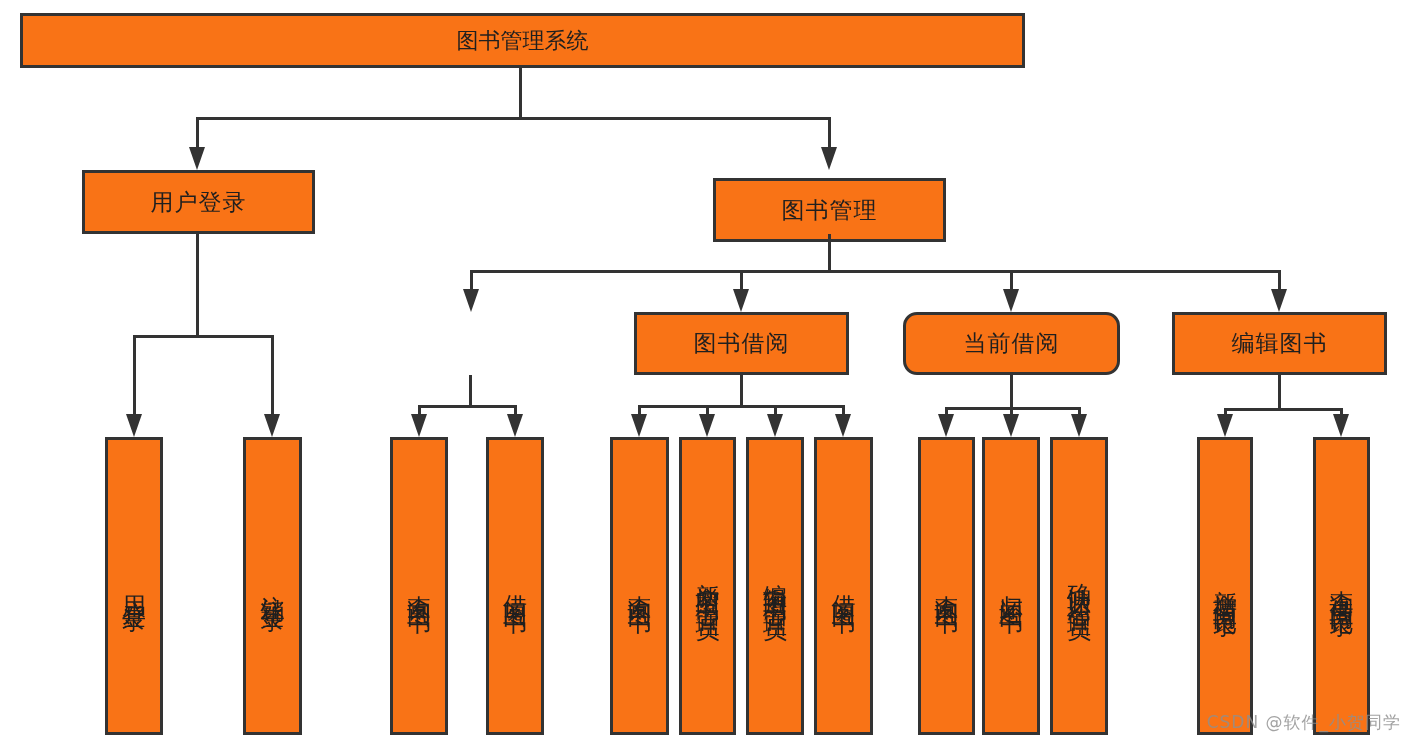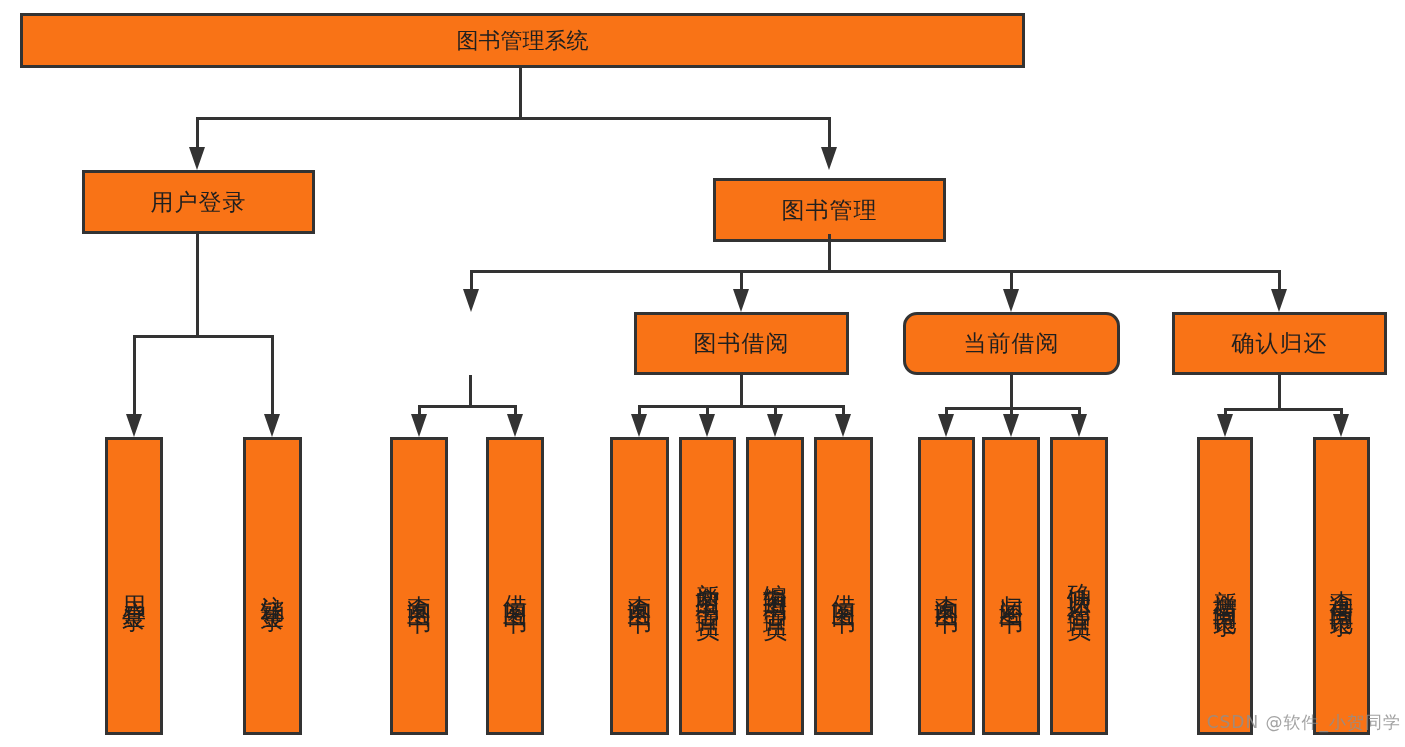--- a/index.html
+++ b/index.html
@@ -84,21 +84,21 @@
   <div class="vl" style="left:740px; top:270px; height:22px;"></div>
   <div class="vl" style="left:1010px; top:270px; height:22px;"></div>
   <div class="vl" style="left:1278px; top:270px; height:22px;"></div>
   <div class="arrow" style="left:463px; top:289px;"></div>
   <div class="arrow" style="left:733px; top:289px;"></div>
   <div class="arrow" style="left:1003px; top:289px;"></div>
   <div class="arrow" style="left:1271px; top:289px;"></div>
 
   <div class="box h-box" style="left:634px; top:312px; width:215px; height:63px;">图书借阅</div>
   <div class="box h-box" style="left:903px; top:312px; width:217px; height:63px;border-radius:14px;">当前借阅</div>
-  <div class="box h-box" style="left:1172px; top:312px; width:215px; height:63px;">确认归还</div>
+  <div class="box h-box" style="left:1172px; top:312px; width:215px; height:63px;">编辑图书</div>
 
   <div class="vl" style="left:469px; top:375px; height:32px;"></div>
   <div class="hl" style="left:418px; top:405px; width:99px;"></div>
   <div class="vl" style="left:418px; top:405px; height:12px;"></div>
   <div class="vl" style="left:514px; top:405px; height:12px;"></div>
   <div class="arrow" style="left:411px; top:414px;"></div>
   <div class="arrow" style="left:507px; top:414px;"></div>
 
   <div class="vl" style="left:740px; top:375px; height:32px;"></div>
   <div class="hl" style="left:638px; top:405px; width:207px;"></div>

